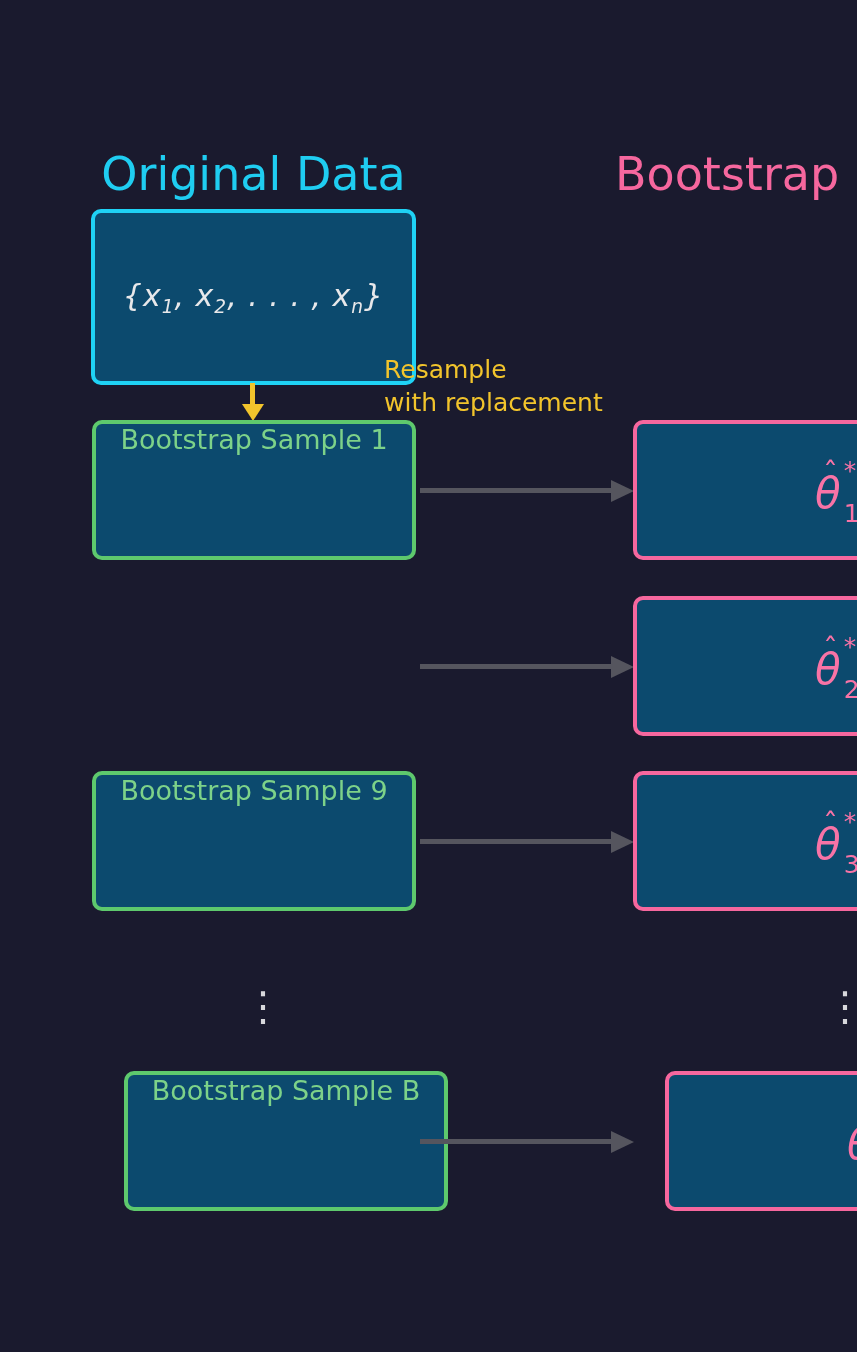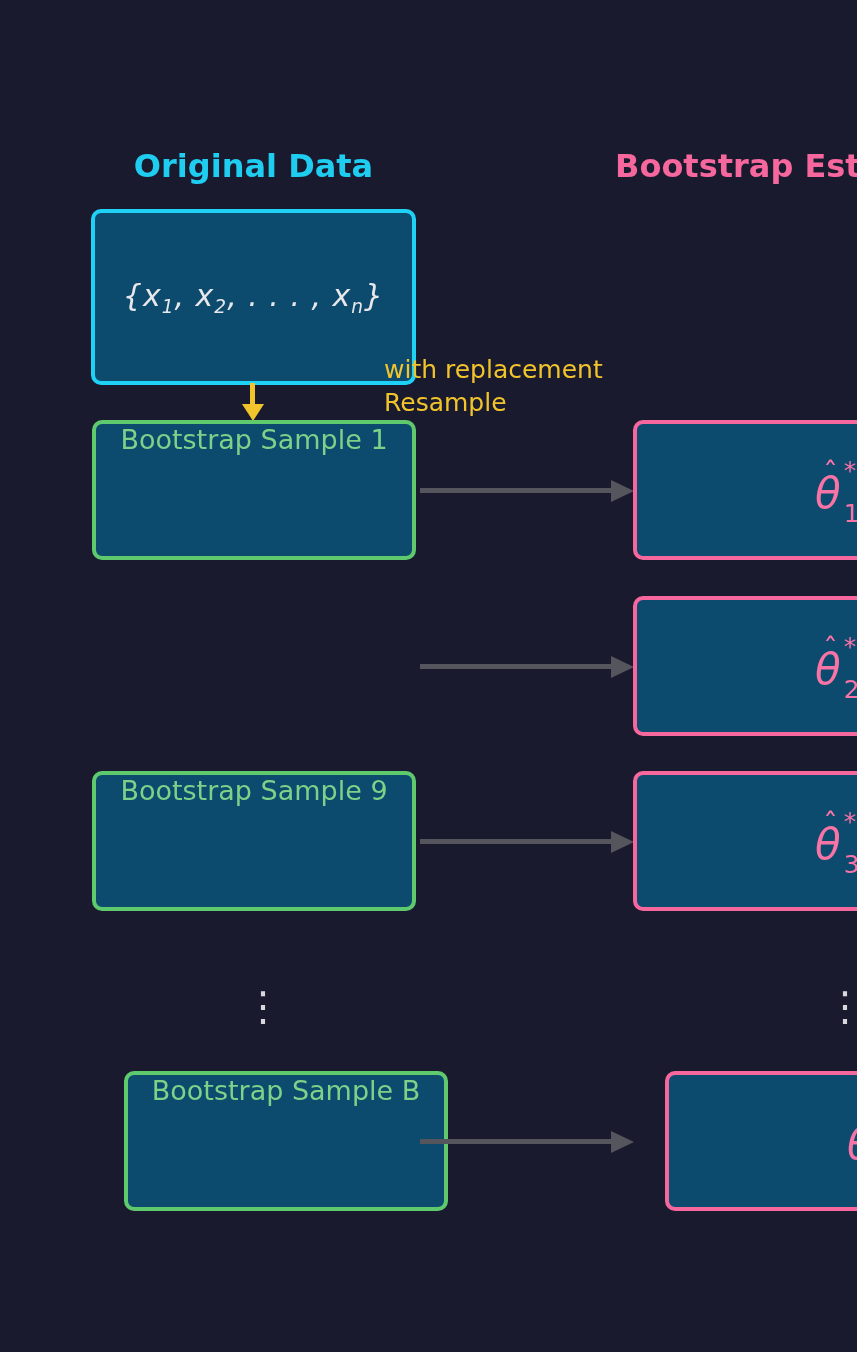--- a/index.html
+++ b/index.html
@@ -5,21 +5,21 @@
   html, body { margin: 0; padding: 0; background: #10101c; }
   #viewport {
     position: relative;
     width: 857px;
     height: 1352px;
     background: #1a1a2e;
     overflow: hidden;
     font-family: "DejaVu Sans", sans-serif;
   }
   
-  .hdr { position: absolute; font-weight: bold; font-size: 32px; white-space: nowrap; }
+  .hdr { position: absolute; font-weight: normal; font-size: 46px; white-space: nowrap; }
   .hdr-left { left: 91px; top: 147px; width: 325px; text-align: center; color: #1fcdf1; }
   .hdr-right { left: 615px; top: 147px; color: #f6679e; }
 
   
   .box {
     position: absolute;
     box-sizing: border-box;
     background: #0c4a6e;
     border-radius: 10px;
   }
@@ -89,22 +89,22 @@
   <div class="hdr hdr-left">Original Data</div>
   <div class="hdr hdr-right">Bootstrap Estimates</div>
 
   <div class="box orig-box">
     <div class="math"><span>{x</span><sub>1</sub><span>, x</span><sub>2</sub><span>, . . . , x</span><sub>n</sub><span>}</span></div>
   </div>
 
   <div class="yline"></div>
   <div class="yhead"></div>
   <div class="annot">
+    <div>Resample</div>
     <div>with replacement</div>
-    <div>Resample</div>
   </div>
 
   <div class="box sample-box r1">
     <span class="sample-label">Bootstrap Sample 1</span>
   </div>
   <div class="box sample-box r3">
     <span class="sample-label">Bootstrap Sample 9</span>
   </div>
   <div class="box sample-box r4">
     <span class="sample-label">Bootstrap Sample B</span>

